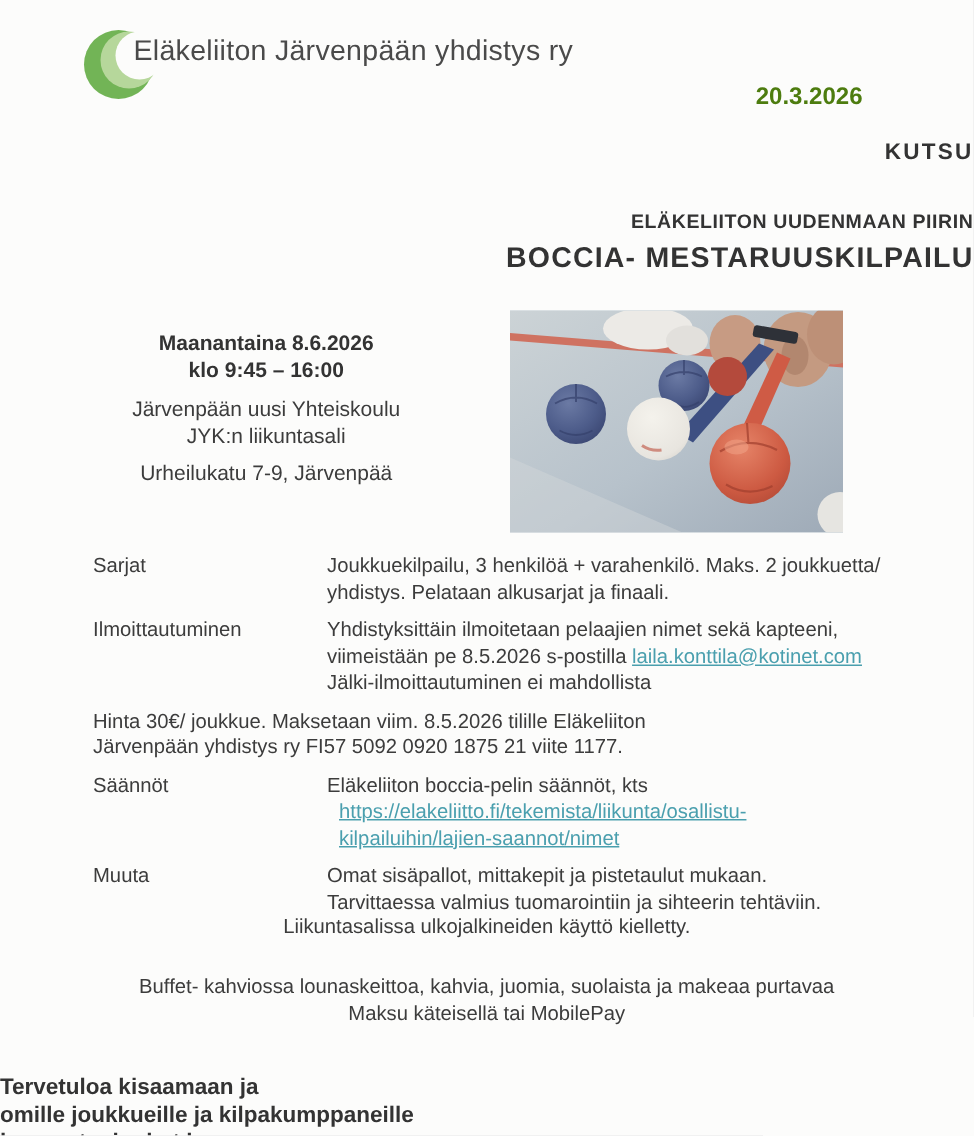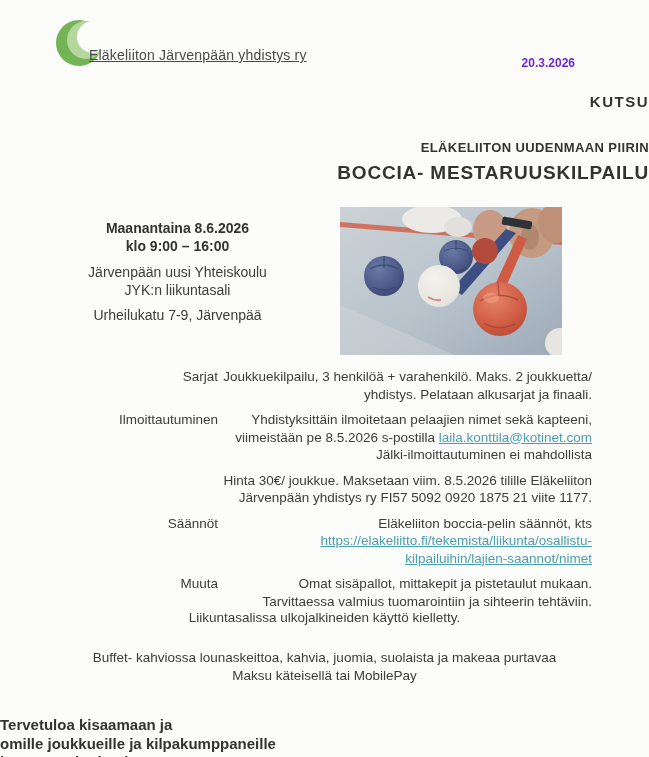--- a/index.html
+++ b/index.html
@@ -12,26 +12,26 @@
     margin: 0 auto;
     background: #fcfcfb;
     color: #3c3c3c;
     overflow: hidden;
   }
 
   
   .header { position: absolute; top: 12px; left: 55px; right: 60px; height: 70px; }
   .logo { position: absolute; left: 0; top: 0; width: 54px; height: 62px; }
   .org-name {
-    position: absolute; left: 34px; top: 35px;
-    font-size: 14px; color: #4a4a4a; letter-spacing: 0.2px; text-decoration: underline;
+    position: absolute; left: 34px; top: 12px;
+    font-size: 19px; color: #4a4a4a; letter-spacing: 0.2px;
   }
   .doc-date {
     position: absolute; right: 14px; top: 44px;
-    font-size: 12px; font-weight: bold; color: #6d28d9;
+    font-size: 16px; font-weight: bold; color: #4d7c0f;
   }
 
   
   .title-block { position: absolute; top: 93px; left: 0; width: 100%; text-align: right; }
   .kutsu { font-size: 15px; font-weight: bold; letter-spacing: 1.5px; color: #333; }
   .subtitle-1 { margin-top: 30px; font-size: 13px; font-weight: bold; letter-spacing: 0.4px; color: #333; padding-left: 42px; }
   .subtitle-2 { margin-top: 7px; font-size: 19px; font-weight: bold; letter-spacing: 0.8px; color: #333; }
 
   
   .event-row { position: absolute; top: 207px; left: 0; width: 100%; height: 150px; }
@@ -44,21 +44,21 @@
   .event-address { margin-top: 7px; }
 
   .photo {
     position: absolute; left: 340px; top: 0; width: 222px; height: 148px;
     overflow: hidden; background: #bcc7cf;
   }
   .photo svg { display: block; }
 
   
   .details { position: absolute; top: 368px; left: 62px; width: 530px; font-size: 13.5px; line-height: 17.5px; }
-  .detail-row { display: flex; margin-bottom: 8px; text-align: right; }
+  .detail-row { display: flex; margin-bottom: 8px; }
   .detail-label { flex: 0 0 156px; color: #3c3c3c; }
   .detail-content { flex: 1; color: #3c3c3c; }
   .detail-row.gap { margin-top: 5px; }
   .link {
     color: #4a9fae; text-decoration: underline; cursor: pointer;
   }
   .link-indent { padding-left: 8px; }
 
   
   .notes { position: absolute; top: 610px; left: 0; width: 100%; text-align: center; font-size: 13.5px; color: #3c3c3c; }
@@ -90,21 +90,21 @@
   <div class="title-block">
     <div class="kutsu">KUTSU</div>
     <div class="subtitle-1">ELÄKELIITON UUDENMAAN PIIRIN</div>
     <div class="subtitle-2">BOCCIA- MESTARUUSKILPAILU</div>
   </div>
 
   <div class="event-row">
     <div class="event-info">
       <div class="event-date">
         <div>Maanantaina 8.6.2026</div>
-        <div>klo 9:00 – 16:00</div>
+        <div>klo 9:45 – 16:00</div>
       </div>
       <div class="event-venue">
         <div>Järvenpään uusi Yhteiskoulu</div>
         <div>JYK:n liikuntasali</div>
       </div>
       <div class="event-address">Urheilukatu 7-9, Järvenpää</div>
     </div>
 
     <div class="photo">
       <svg width="222" height="148" viewBox="0 0 222 148">

